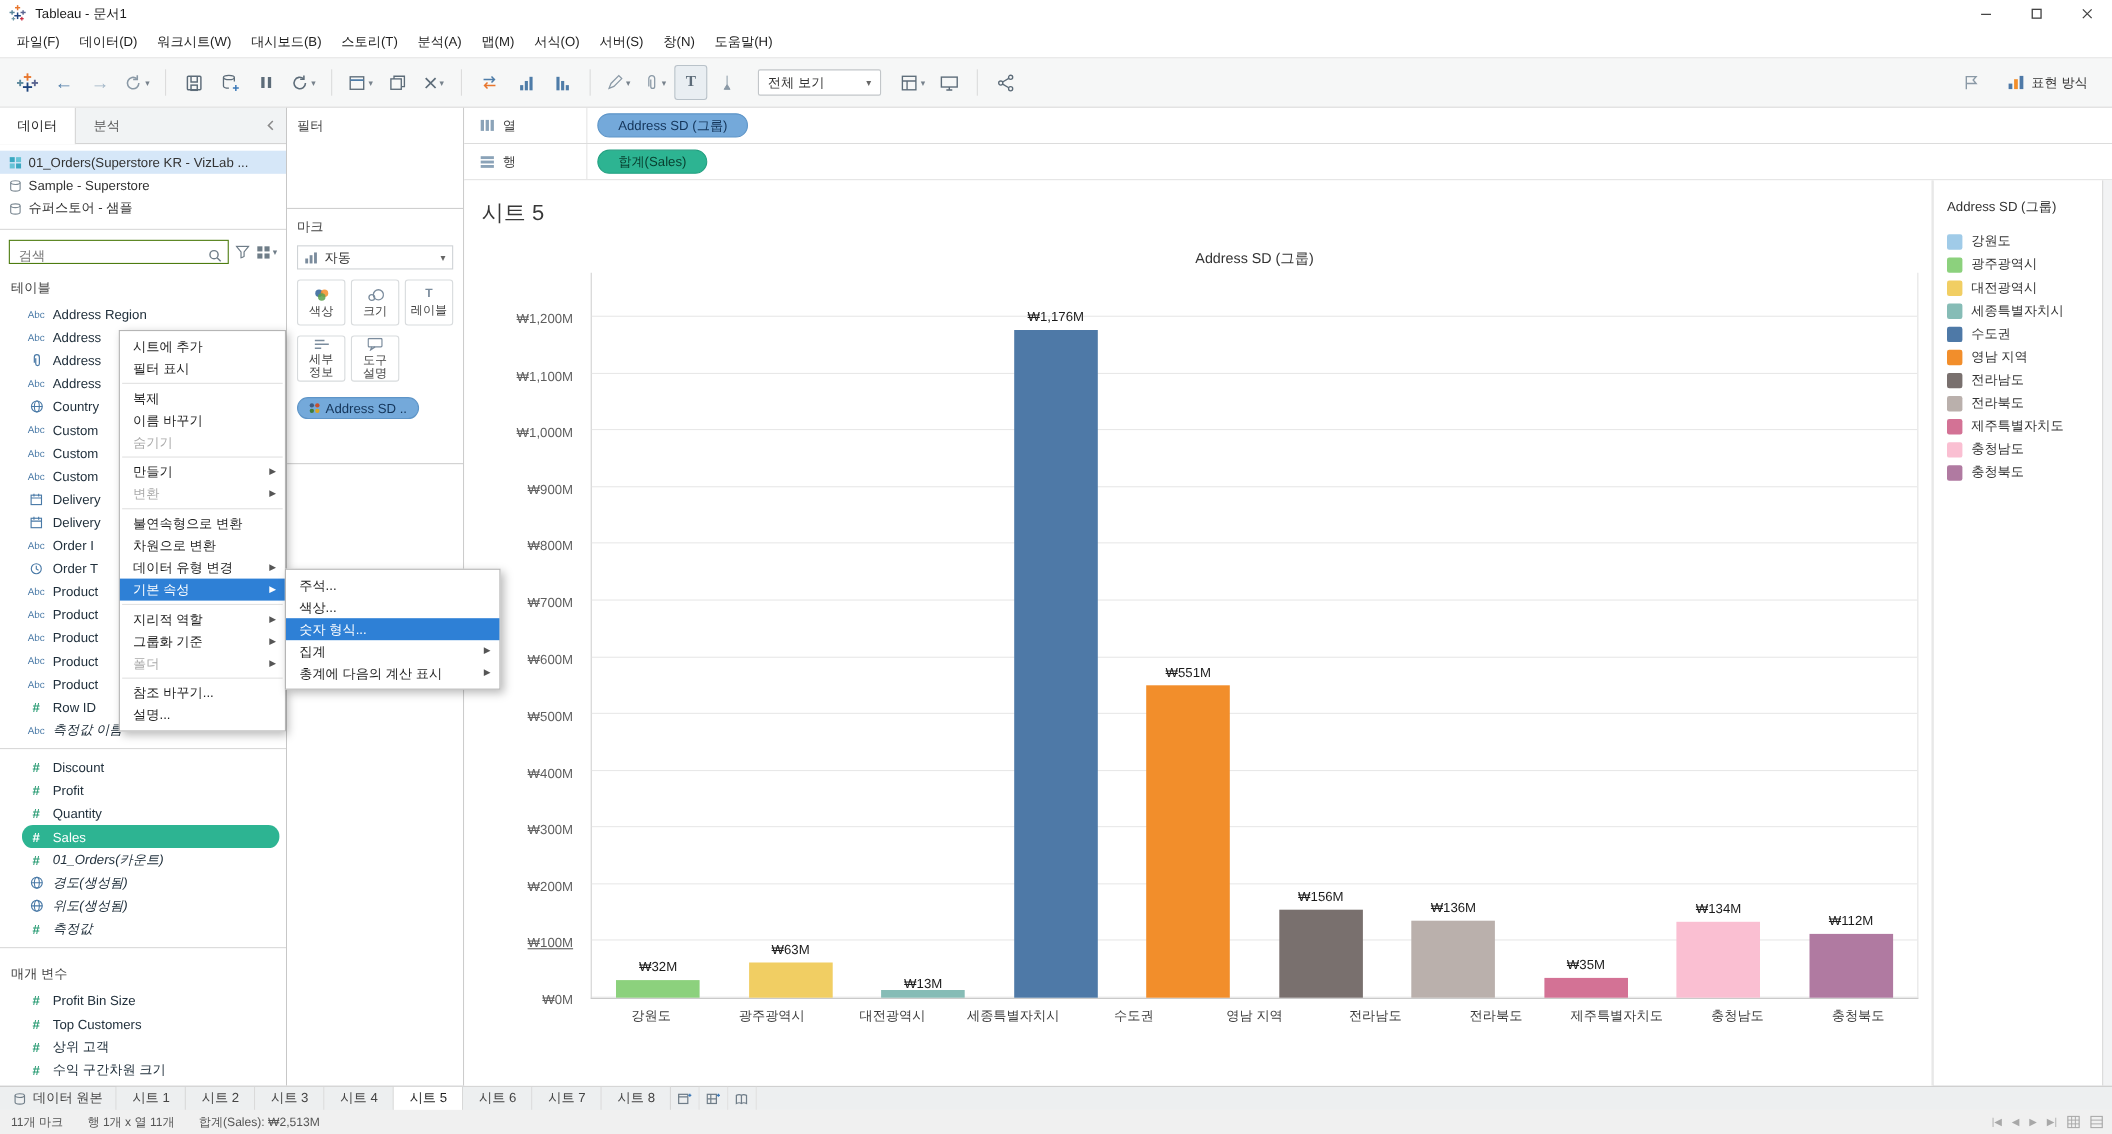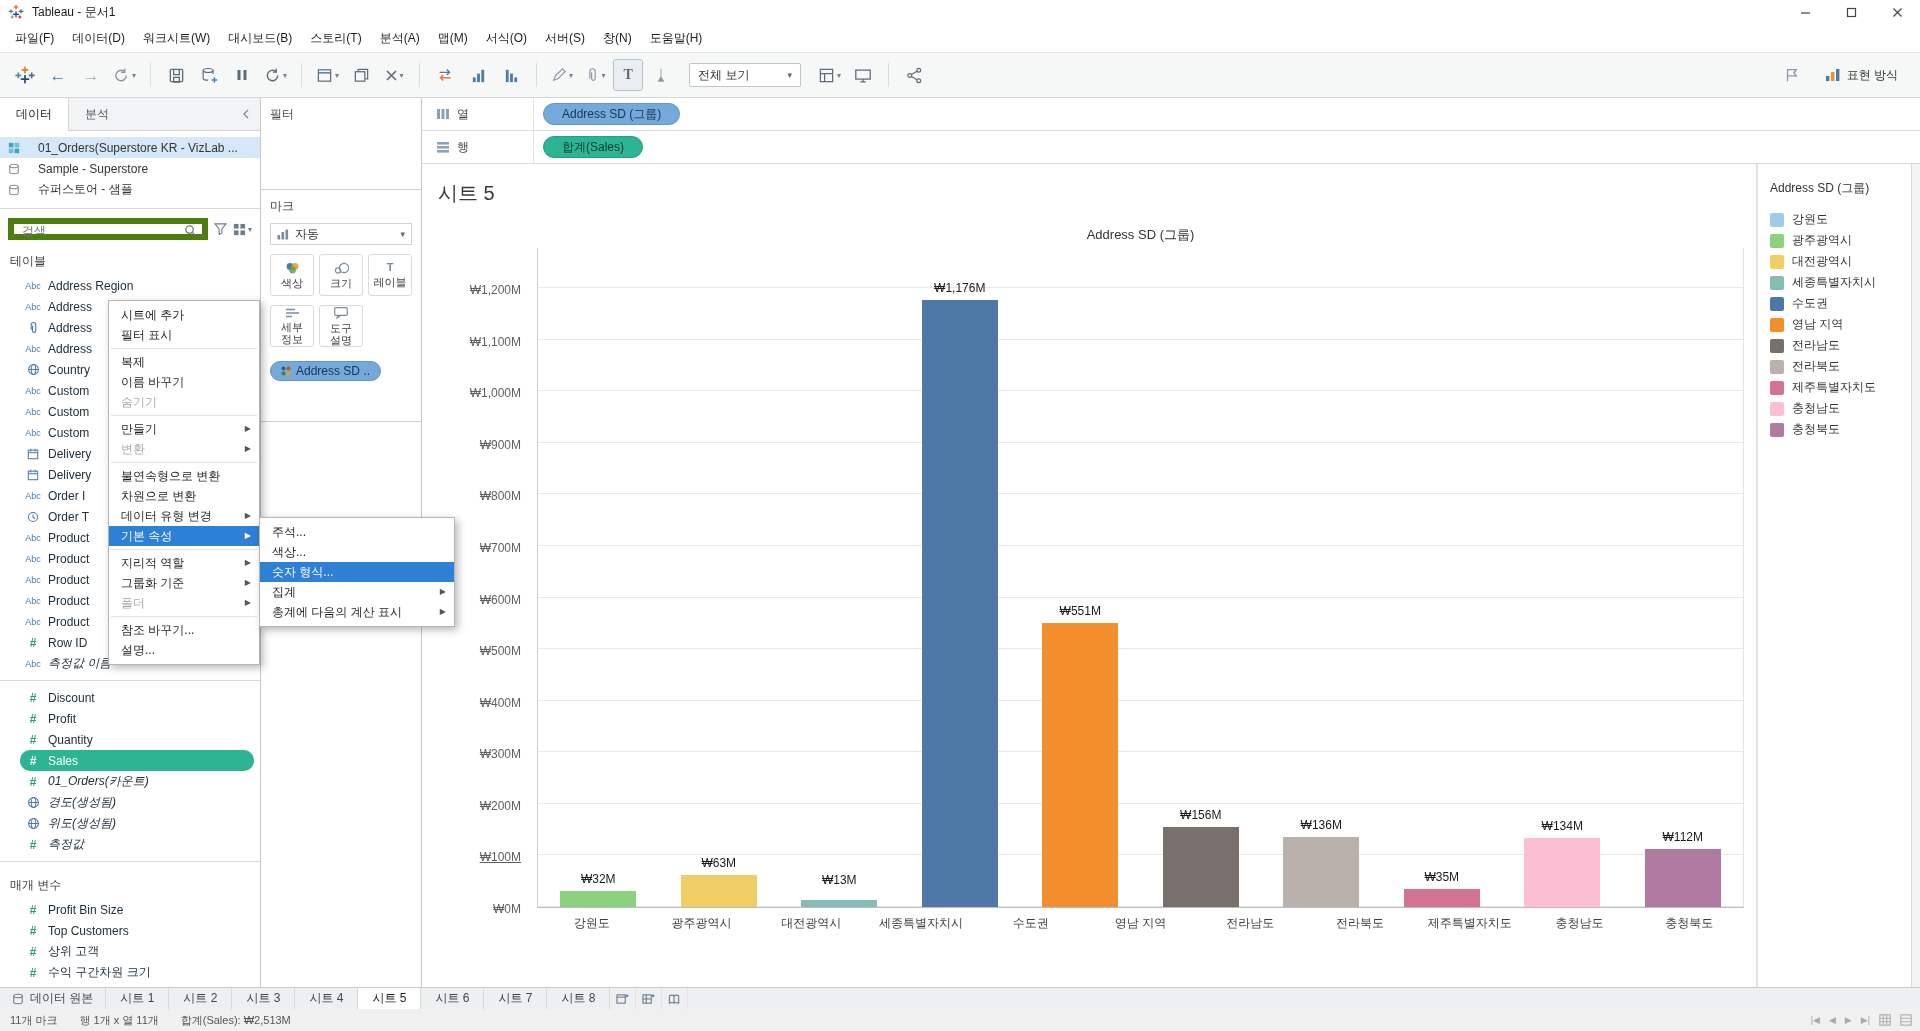--- a/index.html
+++ b/index.html
@@ -34,25 +34,25 @@
 
 .content{flex:1;display:flex;min-height:0}
 
 
 .sidebar{width:261px;border-right:1px solid #c7c7c7;display:flex;flex-direction:column;background:#fff}
 .side-tabs{height:33px;display:flex;align-items:stretch;background:#f1f3f4;border-bottom:1px solid #d4d4d4}
 .side-tab{padding:0 16px;display:flex;align-items:center;color:#555}
 .side-tab.active{background:#fff;color:#222;border-right:1px solid #d4d4d4;margin-bottom:-1px}
 .collapse-btn{margin-left:auto;display:flex;align-items:center;padding:0 10px;color:#8a8a8a}
 .ds-list{padding:6px 0 8px 0}
-.ds-row{height:21px;display:flex;align-items:center;gap:18px;padding-left:8px;white-space:nowrap;overflow:hidden}
+.ds-row{height:21px;display:flex;align-items:center;gap:6px;padding-left:8px;white-space:nowrap;overflow:hidden}
 .ds-row.selected{background:#d6e7f8}
 .ds-name{overflow:hidden;text-overflow:ellipsis;color:#333}
 .search-row{display:flex;align-items:center;gap:6px;padding:9px 8px 4px 8px}
-.search-box{flex:1;height:22px;border:6px solid #4d7c0f;background:#fff;display:flex;align-items:flex-start;padding:0 5px 0 8px}
+.search-box{flex:1;height:22px;border:1px solid #4d7c0f;background:#fff;display:flex;align-items:flex-end;padding:0 5px 0 8px}
 .search-box input{border:none;outline:none;flex:1;font:inherit;font-size:12px;color:#333;min-width:0;background:transparent}
 .side-ico{color:#6f7d88;display:flex;align-items:center}
 .section-label{padding:9px 0 5px 10px;color:#404040}
 .field-list{}
 .field-row{height:21px;display:flex;align-items:center;gap:6px;padding-left:24px;color:#21303c;white-space:nowrap;overflow:hidden}
 .field-row.gen .f-name{font-style:italic}
 .field-row.selected{background:#2db492;color:#fff;border-radius:10px;margin:0 6px 0 20px;padding-left:4px}
 .field-row.selected .fi-num{color:#fff}
 .f-ico{width:18px;display:flex;justify-content:center;flex:0 0 auto}
 .fi-abc{font-size:9px;color:#4a7aa7}
@@ -802,21 +802,21 @@
                 <div class="slot">
                   <div class="bar" style="height: 16.5067px; background: rgb(140, 209, 125);"></div>
                   <div class="vlabel" style="bottom: 21.5067px;">₩32M</div>
                 </div>
                 <div class="slot">
                   <div class="bar" style="height: 32.4975px; background: rgb(241, 206, 99);"></div>
                   <div class="vlabel" style="bottom: 37.4975px;">₩63M</div>
                 </div>
                 <div class="slot">
                   <div class="bar" style="height: 6.70583px; background: rgb(134, 188, 182);"></div>
-                  <div class="vlabel" style="bottom: 20px;">₩13M</div>
+                  <div class="vlabel" style="bottom: 6px;">₩13M</div>
                 </div>
                 <div class="slot">
                   <div class="bar" style="height: 606.62px; background: rgb(78, 121, 167);"></div>
                   <div class="vlabel" style="bottom: 611.62px;">₩1,176M</div>
                 </div>
                 <div class="slot">
                   <div class="bar" style="height: 284.224px; background: rgb(242, 142, 43);"></div>
                   <div class="vlabel" style="bottom: 289.224px;">₩551M</div>
                 </div>
                 <div class="slot">

